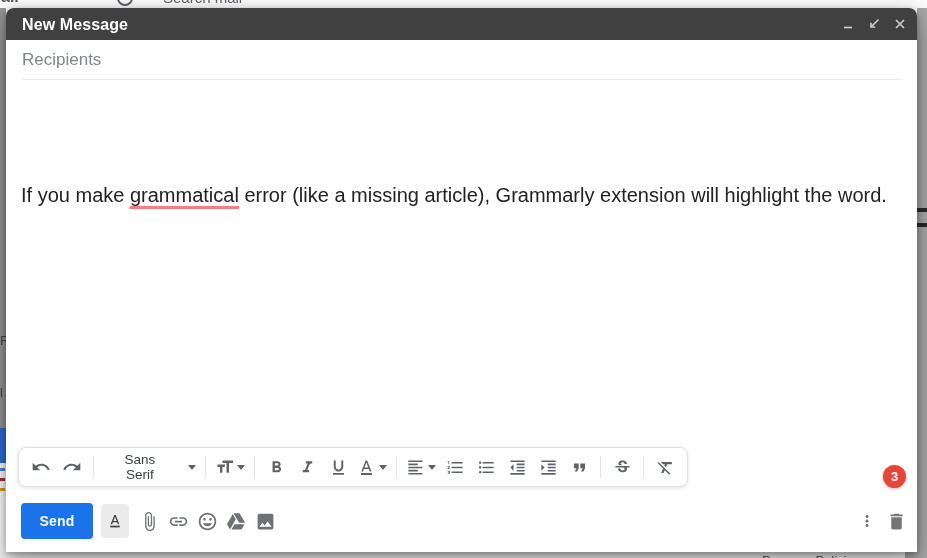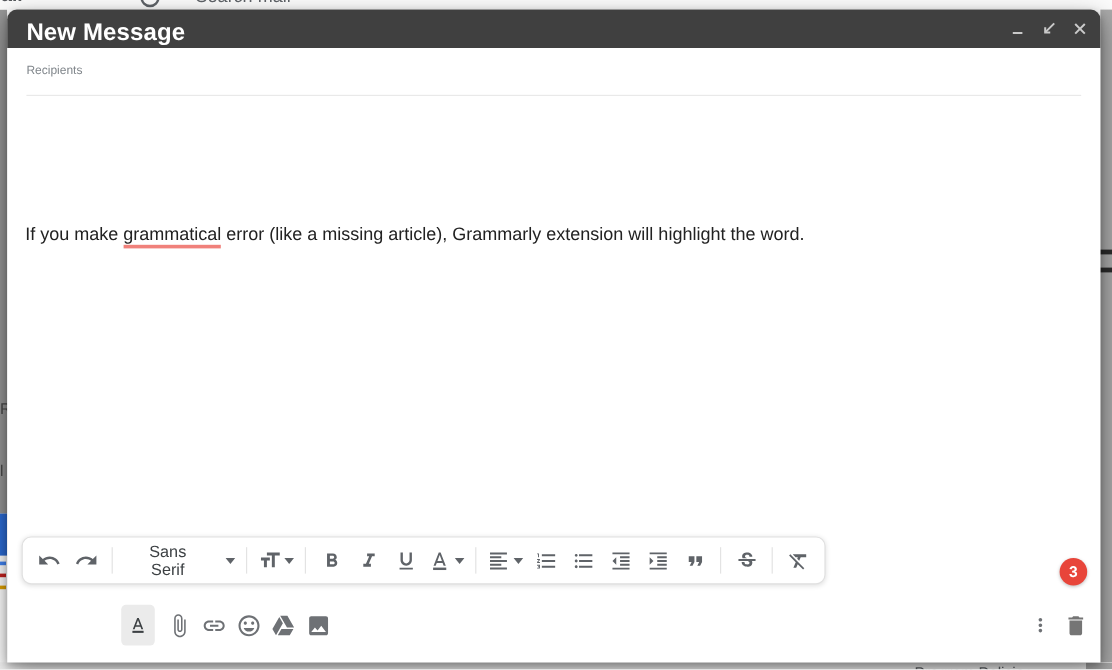--- a/index.html
+++ b/index.html
@@ -21,31 +21,31 @@
   .bg-right{position:absolute;left:917px;top:8px;width:10px;height:544px;background:#a8a8a8;}
   .bg-right .dark1,.bg-right .dark2{position:absolute;left:0;width:10px;height:4px;background:#2b2b2b;}
   .bg-right .dark1{top:200px}.bg-right .dark2{top:215px}
   .bg-bottom{position:absolute;left:0;top:552px;width:927px;height:6px;background:#f6f6f6;overflow:hidden;}
   .footer-frag{position:absolute;left:762px;top:1px;font-size:13px;color:#5f6368;}
   .bg-bottom .corner{position:absolute;left:905px;top:0;width:22px;height:6px;background:#a8a8a8;}
   
   .compose{position:absolute;left:6px;top:8px;width:911px;height:544px;background:#fff;
            border-radius:8px 8px 0 0;box-shadow:0 8px 22px rgba(0,0,0,.4),0 2px 6px rgba(0,0,0,.25);}
   .titlebar{position:absolute;left:0;top:0;width:100%;height:32px;background:#404040;border-radius:8px 8px 0 0;}
-  .title{position:absolute;left:16px;top:8px;font-size:20px;font-weight:700;color:#ffffff;letter-spacing:.1px;text-align:center;}
+  .title{position:absolute;left:16px;top:8px;font-size:16px;font-weight:700;color:#ffffff;letter-spacing:.1px;text-align:center;}
   .controls{position:absolute;right:9px;top:8px;display:flex;gap:10px;}
   .winbtn{width:16px;height:16px;border:0;background:none;padding:0;color:#c9c9c9;display:flex;align-items:center;justify-content:center;cursor:pointer;}
   .winbtn svg{display:block}
   
   .field{position:absolute;left:16px;right:16px;border-bottom:1px solid #e9e9e9;display:flex;align-items:center;cursor:text;}
   .f-recipients{top:32px;height:39px;}
   .f-subject{top:71px;height:36px;}
-  .placeholder{font-size:10px;color:#80868b;}
-  
-  .bodytext{position:absolute;left:15px;top:120px;right:24px;font-size:15px;line-height:27px;color:#222;white-space:pre-wrap;cursor:text;}
+  .placeholder{font-size:17px;color:#80868b;}
+  
+  .bodytext{position:absolute;left:15px;top:120px;right:24px;font-size:20px;line-height:27px;color:#222;white-space:pre-wrap;cursor:text;}
   .line{min-height:27px;}
   .seg{white-space:pre-wrap;}
   .err{border-bottom:3px solid #f0817b;}
   .caret{display:inline-block;width:1.5px;height:18px;background:#151515;vertical-align:-3px;}
   
   .toolbar{position:absolute;left:12px;top:439px;width:670px;height:40px;background:#fff;border:1px solid #e0e0e0;
            border-radius:8px;box-shadow:0 1px 4px rgba(0,0,0,.12);display:flex;align-items:center;padding:0 8px;box-sizing:border-box;gap:3px;}
   .tbtn{display:flex;align-items:center;justify-content:center;height:30px;min-width:28px;border:0;background:none;padding:0 2px;color:#5f6368;cursor:pointer;}
   .tbtn svg{display:block}
   .sep{width:1px;height:22px;background:#e3e3e3;margin:0 4px;flex:none;}
@@ -210,20 +210,21 @@
           </svg>
       </button>
       <div class="sep"></div>
       <button class="tbtn">
         <svg width="19" height="19" viewBox="0 0 24 24" fill="currentColor">
             <path d="M3.27 5L2 6.27l6.97 6.97L6.5 19h3l1.57-3.66L16.73 21 18 19.73 3.55 5.27 3.27 5zM6 5v.18L8.82 8h2.4l-.72 1.68 2.1 2.1L14.21 8H20V5H6z"></path>
           </svg>
       </button>
     </div>
 
+    <button class="send-btn"><span>Send</span></button>
 
     <button class="fmt-toggle">
       <svg width="20" height="20" viewBox="0 0 24 24" fill="currentColor">
           <path d="M11 3L5.5 17h2.25l1.12-3h6.25l1.12 3h2.25L13 3h-2zm-1.38 9L12 5.67 14.38 12H9.62z"></path>
           <rect x="5" y="19" width="14" height="2.6"></rect>
         </svg>
     </button>
 
     <div class="insert-row">
       <button class="ibtn">

